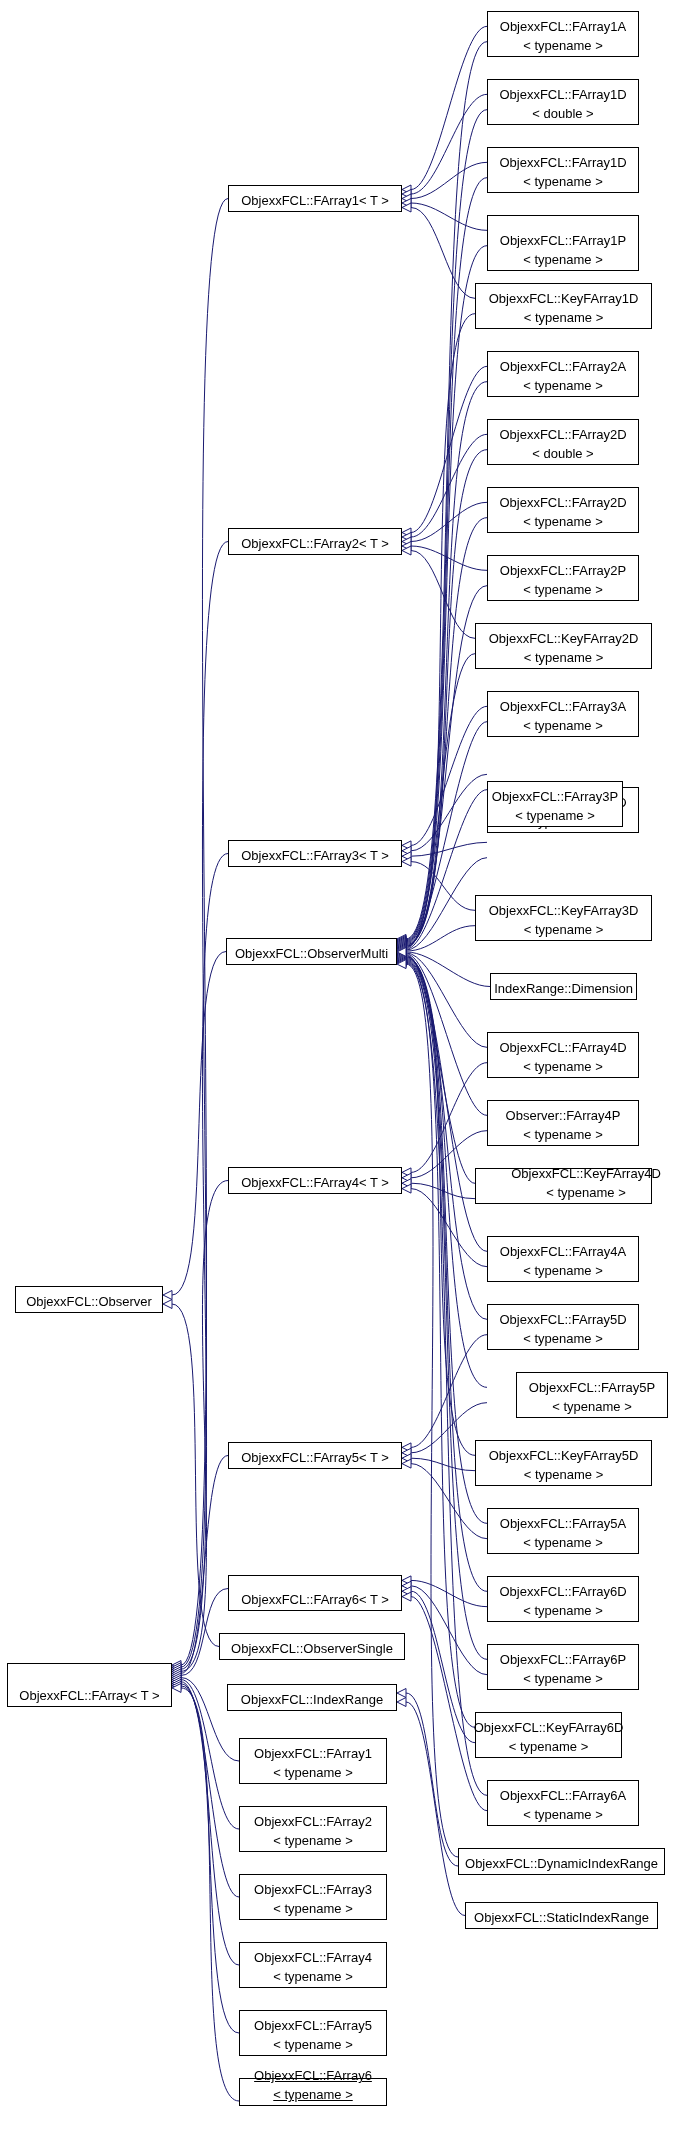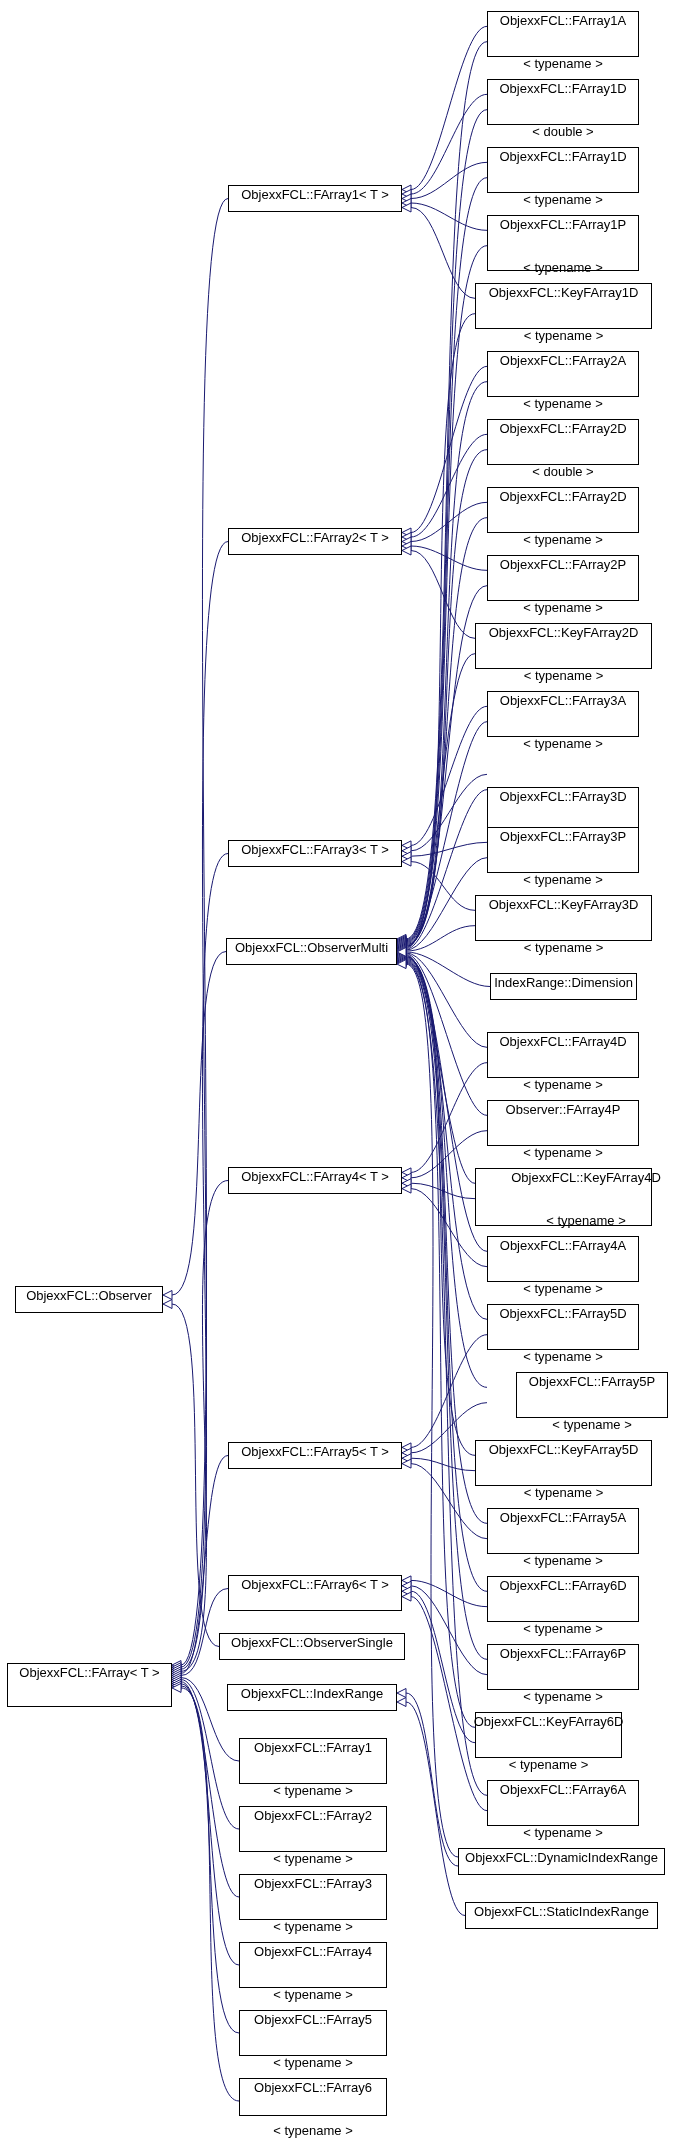--- a/index.html
+++ b/index.html
@@ -12,29 +12,28 @@
   }
   .canvas { position: relative; width: 680px; height: 2149px; background: #ffffff; }
   svg.edges { position: absolute; left: 0; top: 0; width: 680px; height: 2149px; }
   .node {
     position: absolute;
     background: #ffffff;
     border: 1px solid #000000;
     display: flex;
     flex-direction: column;
     align-items: center;
-    justify-content: space-between;
+    justify-content: flex-end;
     text-align: center;
     font-size: 13px;
     color: #000000;
     line-height: 1.45;
     white-space: nowrap;
     cursor: pointer;
     z-index: 2;
-    gap: 24px;
   }
   .node-line { display: block; }
   .edge-line { fill: none; stroke: #191970; stroke-width: 1; }
   .edge-arrow { fill: #ffffff; stroke: #191970; stroke-width: 1; }
 </style>
 </head>
 <body>
 
 <div class="canvas">
   <svg class="edges" width="680" height="2149" viewBox="0 0 680 2149" xmlns="http://www.w3.org/2000/svg">
@@ -226,21 +225,21 @@
       <div class="node-line">&lt; typename &gt;</div>
     </div>
     <div class="node" style="left: 239px; top: 1942px; width: 148px; height: 46px;">
       <div class="node-line">ObjexxFCL::FArray4</div>
       <div class="node-line">&lt; typename &gt;</div>
     </div>
     <div class="node" style="left: 239px; top: 2010px; width: 148px; height: 46px;">
       <div class="node-line">ObjexxFCL::FArray5</div>
       <div class="node-line">&lt; typename &gt;</div>
     </div>
-    <div class="node" style="left: 239px; top: 2078px; width: 148px; height: 38px;">
+    <div class="node" style="left: 239px; top: 2078px; width: 148px; height: 28px; text-decoration: underline;">
       <div class="node-line">ObjexxFCL::FArray6</div>
       <div class="node-line">&lt; typename &gt;</div>
     </div>
     <div class="node" style="left: 487px; top: 11px; width: 152px; height: 46px;">
       <div class="node-line">ObjexxFCL::FArray1A</div>
       <div class="node-line">&lt; typename &gt;</div>
     </div>
     <div class="node" style="left: 487px; top: 79px; width: 152px; height: 46px;">
       <div class="node-line">ObjexxFCL::FArray1D</div>
       <div class="node-line">&lt; double &gt;</div>
@@ -278,40 +277,40 @@
       <div class="node-line">&lt; typename &gt;</div>
     </div>
     <div class="node" style="left: 487px; top: 691px; width: 152px; height: 46px;">
       <div class="node-line">ObjexxFCL::FArray3A</div>
       <div class="node-line">&lt; typename &gt;</div>
     </div>
     <div class="node" style="left: 487px; top: 759px; width: 152px; height: 46px; margin-top: 28px;">
       <div class="node-line">ObjexxFCL::FArray3D</div>
       <div class="node-line">&lt; typename &gt;</div>
     </div>
-    <div class="node" style="left: 487px; top: 827px; width: 152px; height: 46px;">
+    <div class="node" style="left: 487px; top: 781px; width: 136px; height: 46px;">
       <div class="node-line">ObjexxFCL::FArray3P</div>
       <div class="node-line">&lt; typename &gt;</div>
     </div>
     <div class="node" style="left: 475px; top: 895px; width: 177px; height: 46px;">
       <div class="node-line">ObjexxFCL::KeyFArray3D</div>
       <div class="node-line">&lt; typename &gt;</div>
     </div>
     <div class="node" style="left: 490px; top: 973px; width: 147px; height: 27px;">
       <div class="node-line">IndexRange::Dimension</div>
     </div>
     <div class="node" style="left: 487px; top: 1032px; width: 152px; height: 46px;">
       <div class="node-line">ObjexxFCL::FArray4D</div>
       <div class="node-line">&lt; typename &gt;</div>
     </div>
     <div class="node" style="left: 487px; top: 1100px; width: 152px; height: 46px;">
       <div class="node-line">Observer::FArray4P</div>
       <div class="node-line">&lt; typename &gt;</div>
     </div>
-    <div class="node" style="left: 475px; top: 1168px; width: 177px; height: 58px; padding-left: 45px;">
+    <div class="node" style="left: 475px; top: 1168px; width: 177px; height: 36px; padding-left: 45px;">
       <div class="node-line">ObjexxFCL::KeyFArray4D</div>
       <div class="node-line">&lt; typename &gt;</div>
     </div>
     <div class="node" style="left: 487px; top: 1236px; width: 152px; height: 46px;">
       <div class="node-line">ObjexxFCL::FArray4A</div>
       <div class="node-line">&lt; typename &gt;</div>
     </div>
     <div class="node" style="left: 487px; top: 1304px; width: 152px; height: 46px;">
       <div class="node-line">ObjexxFCL::FArray5D</div>
       <div class="node-line">&lt; typename &gt;</div>

